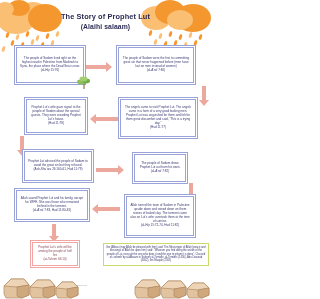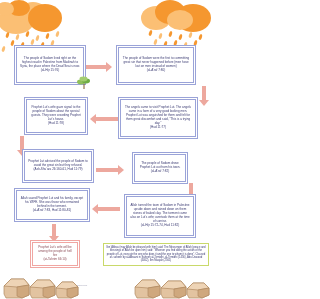--- a/index.html
+++ b/index.html
@@ -109,20 +109,24 @@
     <div class="rain" style="left:17px;top:39px;background:#fbbf74;"></div>
     <div class="rain" style="left:27px;top:41px;background:#f5972f;"></div>
     <div class="rain" style="left:37px;top:40px;background:#f5972f;"></div>
     <div class="rain" style="left:47px;top:42px;background:#fbbf74;"></div>
     <div class="rain" style="left:57px;top:40px;background:#f5972f;"></div>
     <div class="rain" style="left:12px;top:46px;background:#f5972f;"></div>
     <div class="rain" style="left:30px;top:47px;background:#fbbf74;"></div>
     <div class="rain" style="left:48px;top:48px;background:#f5972f;"></div>
   </div>
 
+  <div class="title">
+    <span>The Story of Prophet Lut</span>
+    <span class="sub">(Alaihi salaam)</span>
+  </div>
 
   <div class="arrow h" style="left:84px;top:65px;width:22px;"></div>
   <div class="ahead right" style="left:106px;top:62px;"></div>
 
   <div class="arrow v" style="left:202px;top:86px;height:14px;"></div>
   <div class="ahead down" style="left:199px;top:100px;"></div>
 
   <div class="arrow h" style="left:96px;top:117px;width:22px;"></div>
   <div class="ahead left" style="left:90px;top:114px;"></div>
 

